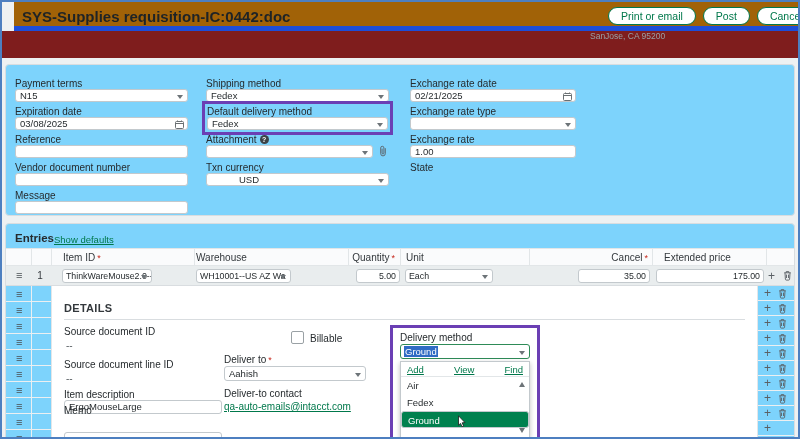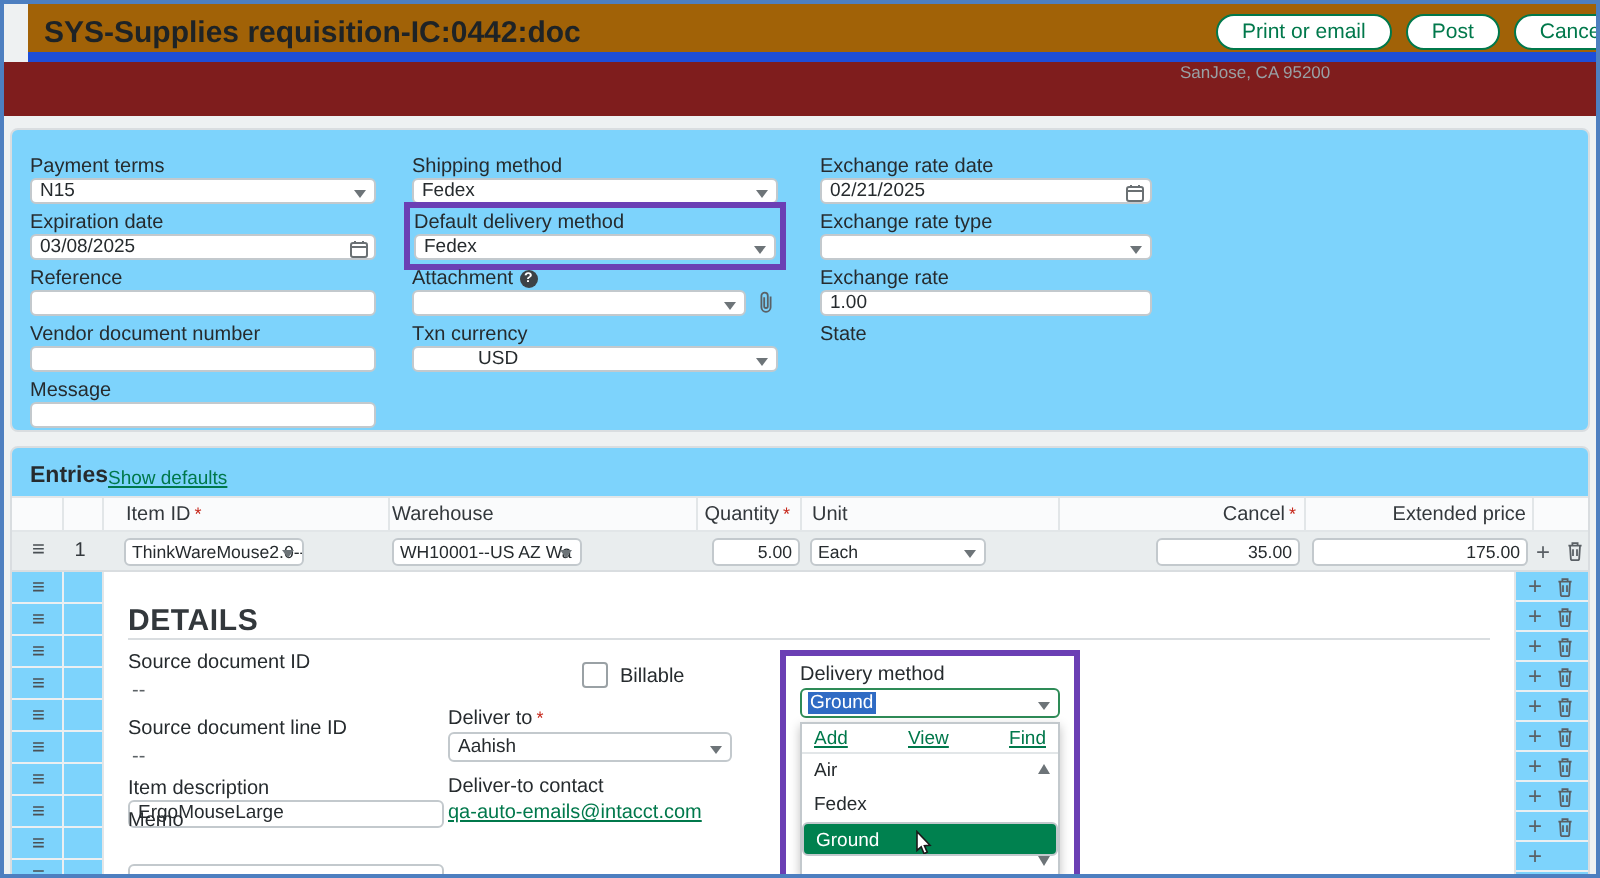--- a/index.html
+++ b/index.html
@@ -52,21 +52,21 @@
   .plus{ font-size:12px; color:#5a6065; line-height:10px; cursor:pointer;}
   
   .stubleft{ position:absolute; left:0; top:62px; bottom:0; width:45px; overflow:hidden;}
   .stubcell{ height:16px; border-bottom:1px solid #eceff1; display:flex; align-items:center; padding-left:10px;}
   .stubvline{ position:absolute; left:25px; top:62px; bottom:0; width:1px; background:#eceff1;}
   .stubright{ position:absolute; right:0px; top:62px; bottom:0; width:37px; overflow:hidden; border-left:1px solid #e3e6e8;}
   .stubaction{ height:15px; border-bottom:1px solid #eceff1; display:flex; gap:7px; align-items:center; padding-left:6px;}
   
   .details{ position:absolute; left:45px; right:37px; top:62px; bottom:0; background:#fff;
             border-left:1px solid #e3e6e8;}
-  .dtitle{ position:absolute; left:12px; top:16px; font-size:15px; font-weight:700; color:#33383c; letter-spacing:.3px;text-align:right;}
+  .dtitle{ position:absolute; left:12px; top:16px; font-size:11px; font-weight:700; color:#33383c; letter-spacing:.3px;text-align:right;}
   .dhr{ position:absolute; left:12px; right:12px; top:33px; border-top:1px solid #d9dde0;}
   .gray{ color:#5c6266; font-size:10px; position:absolute;}
   .checkbox{ position:absolute; width:13px; height:13px; background:#fff; border:1px solid #9aa1a5; border-radius:2px; cursor:pointer;}
   
   .dmpanel{ left:338px; top:39px; width:150px; height:117px;}
   .dmlabel{ position:absolute; left:7px; top:4px; font-size:10px; color:#262b2e;}
   .dminput{ position:absolute; left:7px; top:16px; width:130px; height:15px; border:1px solid #2e8b57; border-radius:3px;
             background:#fff; font-size:9.5px; line-height:13px; padding:0 3px;}
   .seltext{ background:#2f6bc4; color:#fff; padding:0 1px;}
   .dropdown{ position:absolute; left:7px; top:33px; width:130px; height:77px; background:#fff;
@@ -185,21 +185,21 @@
   <div class="card entriescard">
     <div class="entries-title">Entries</div>
     <span class="greenlink showdef">Show defaults</span>
 
     <div class="thead">
       <div class="th" style="left:57px;"><span>Item ID</span><span class="req">*</span></div>
       <div class="th" style="left:190px;">Warehouse</div>
       <div class="th" style="left:305px; width:84px; text-align:right;"><span>Quantity</span><span class="req">*</span></div>
       <div class="th" style="left:400px;">Unit</div>
       <div class="th" style="left:558px; width:84px; text-align:right;"><span>Cancel</span><span class="req">*</span></div>
-      <div class="th" style="left:658px; width:99px; text-align:right;">Extended price</div>
+      <div class="th" style="left:658px; width:99px; ">Extended price</div>
     </div>
     <div class="vline" style="left:25px;"></div>
     <div class="vline" style="left:45px;"></div>
     <div class="vline" style="left:188px;"></div>
     <div class="vline" style="left:342px;"></div>
     <div class="vline" style="left:394px;"></div>
     <div class="vline" style="left:523px;"></div>
     <div class="vline" style="left:646px;"></div>
     <div class="vline" style="left:760px;"></div>
 

